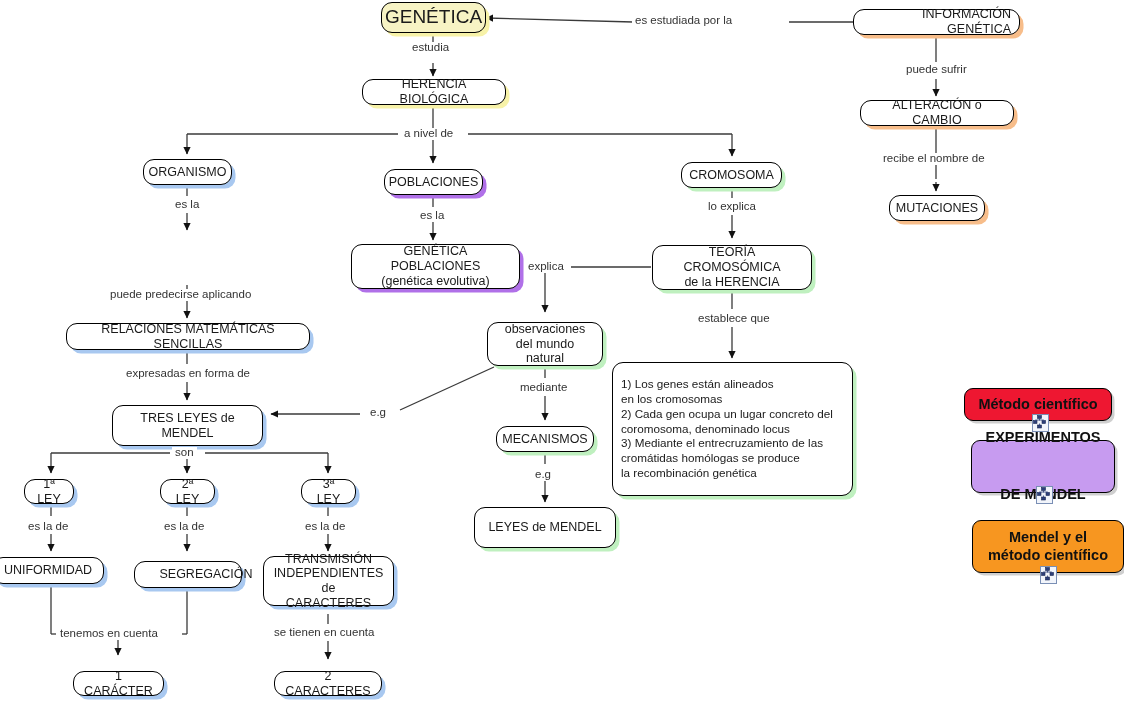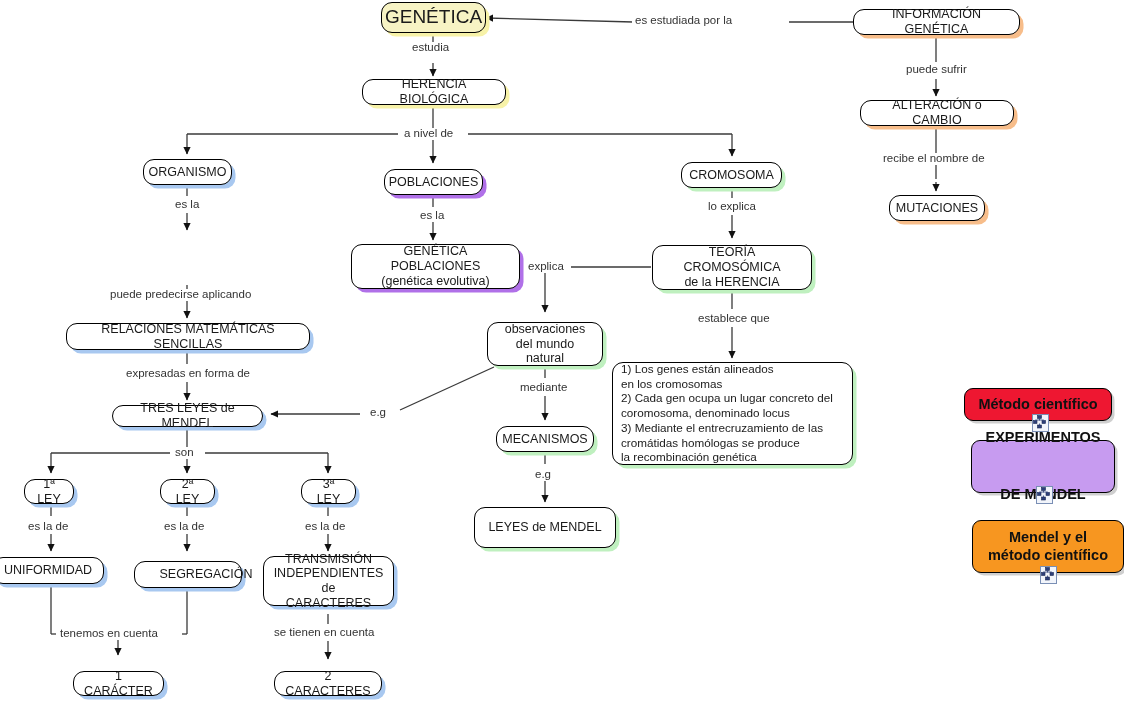--- a/index.html
+++ b/index.html
@@ -180,21 +180,21 @@
   </div>
 
   <div class="node sh-purple" style="left:384px;top:169px;width:99px;height:26px;">
     <span>POBLACIONES</span>
   </div>
 
   <div class="node sh-green" style="left:681px;top:162px;width:101px;height:26px;">
     <span>CROMOSOMA</span>
   </div>
 
-  <div class="node sh-orange" style="left:853px;top:9px;width:167px;height:26px;">
+  <div class="node sh-orange" style="left:853px;top:9px;width:167px;height:26px;text-align:right;">
     <span>INFORMACIÓN GENÉTICA</span>
   </div>
 
   <div class="node sh-orange" style="left:860px;top:100px;width:154px;height:26px;">
     <span>ALTERACIÓN o CAMBIO</span>
   </div>
 
   <div class="node sh-orange" style="left:889px;top:195px;width:96px;height:26px;">
     <span>MUTACIONES</span>
   </div>
@@ -220,31 +220,31 @@
   </div>
 
   <div class="node sh-green" style="left:496px;top:426px;width:98px;height:26px;">
     <span>MECANISMOS</span>
   </div>
 
   <div class="node sh-green" style="left:474px;top:507px;width:142px;height:41px;flex-direction:column;">
     <span>LEYES de MENDEL</span>
   </div>
 
-  <div class="node sh-green left-align" style="left:612px;top:362px;width:241px;height:103px;flex-direction:column;align-items:flex-start;justify-content:center;padding:4px 8px;font-size:11.7px;line-height:1.26;">
+  <div class="node sh-green left-align" style="left:612px;top:362px;width:241px;height:134px;flex-direction:column;align-items:flex-start;justify-content:center;padding:4px 8px;font-size:11.7px;line-height:1.26;">
     <span>1) Los genes están alineados</span>
     <span>en los cromosomas</span>
     <span>2) Cada gen ocupa un lugar concreto del</span>
     <span>coromosoma, denominado locus</span>
     <span>3) Mediante el entrecruzamiento de las</span>
     <span>cromátidas homólogas se produce</span>
     <span>la recombinación genética</span>
   </div>
 
-  <div class="node sh-blue" style="left:112px;top:405px;width:151px;height:22px;">
+  <div class="node sh-blue" style="left:112px;top:405px;width:151px;height:41px;">
     <span>TRES LEYES de MENDEL</span>
   </div>
 
   <div class="node sh-blue" style="left:24px;top:479px;width:50px;height:25px;">
     <span>1ª LEY</span>
   </div>
 
   <div class="node sh-blue" style="left:160px;top:479px;width:55px;height:25px;">
     <span>2ª LEY</span>
   </div>

